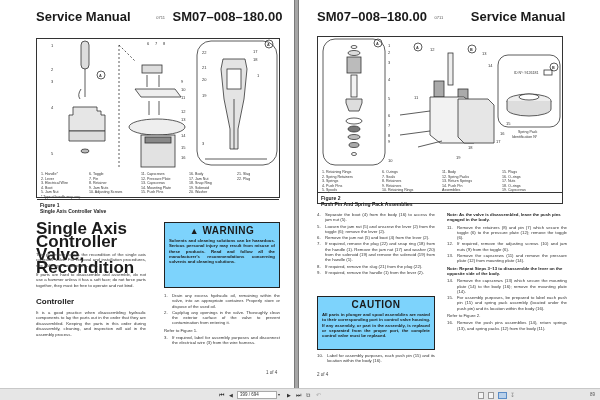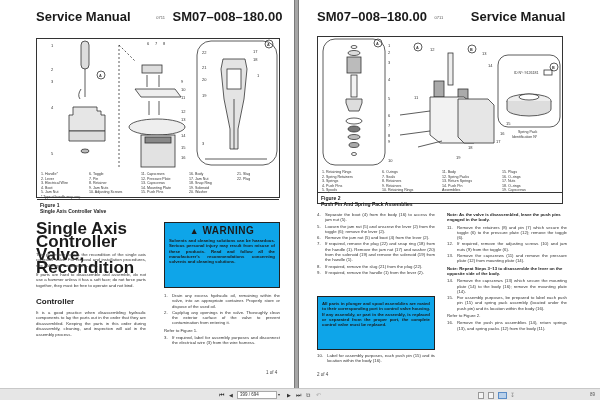--- a/index.html
+++ b/index.html
@@ -10,21 +10,21 @@
   .page.right { left: 298px; width: 302px; border-left: 1px solid #7a7a7a; }
   .hdr { position: absolute; top: 9px; font-weight: bold; font-size: 13px; white-space: nowrap; }
   .hdr .code { font-size: 4px; font-weight: normal; color: #555; vertical-align: middle; margin: 0 4px; }
   .figbox { position: absolute; border: 1px solid #333; background: #fff; }
   .figcap { position: absolute; left: 0; right: 0; border-top: 1px solid #333; font-size: 5px; font-weight: bold; padding: 2px 3px; line-height: 6px; }
   .legend { position: absolute; font-size: 3.6px; line-height: 4.6px; color: #333; }
   .legend .col { position: absolute; top: 0; white-space: nowrap; }
   h1.sec { position: absolute; font-size: 17px; font-weight: bold; line-height: 13px; }
   h2.sub { position: absolute; font-size: 8px; font-weight: bold; }
   .para { position: absolute; font-size: 4.3px; line-height: 5.4px; color: #333; text-align: justify; }
-  .warn { position: absolute; border: 1.2px solid #222; padding: 2px 4px; background:#0ea5e9; }
+  .warn { position: absolute; border: 1.2px solid #222; padding: 2px 4px; background:#7dd3fc; }
   .warn .ttl { text-align: center; font-size: 10px; font-weight: bold; letter-spacing: .5px; }
   .warn .body { font-size: 4.3px; line-height: 5.3px; font-weight: bold; text-align: justify; margin-top: 2px; }
   .steps { position: absolute; font-size: 4.3px; line-height: 5.3px; color: #333; }
   .steps .st { display: flex; margin-bottom: 1px; }
   .steps .n { width: 8px; flex: none; }
   .steps .t { flex: 1; text-align: justify; }
   .note { font-weight: bold; color: #222; margin-bottom: 2px; }
   .pnum { position: absolute; font-size: 4.5px; color: #444; }
   .toolbar { position: absolute; left: 0; top: 388px; width: 600px; height: 12px; background: #e6e6e6; border-top: 1px solid #c8c8c8; }
   .tb { position: absolute; top: 2px; font-size: 6px; color: #333; line-height: 8px; }
@@ -304,20 +304,21 @@
           <span class="n">8.</span>
           <span class="t">If required, remove the slug (21) from the plug (22).</span>
         </div>
       <div class="st">
           <span class="n">9.</span>
           <span class="t">If required, remove the handle (1) from the lever (2).</span>
         </div>
     </div>
 
     <div class="warn" style="left:18px; top:296px; width:118px; height:54px;">
+      <div class="ttl">CAUTION</div>
       <div class="body">All parts in plunger and spool assemblies are mated to their corresponding port in control valve housing. If any assembly, or part in the assembly, is replaced or separated from the proper port, the complete control valve must be replaced.</div>
     </div>
 
     <div class="steps" style="left:18px; top:353px; width:118px;">
       <div class="st">
           <span class="n" style="width:10px">10.</span>
           <span class="t">Label for assembly purposes, each push pin (15) and its location within the body (16).</span>
         </div>
     </div>
 

